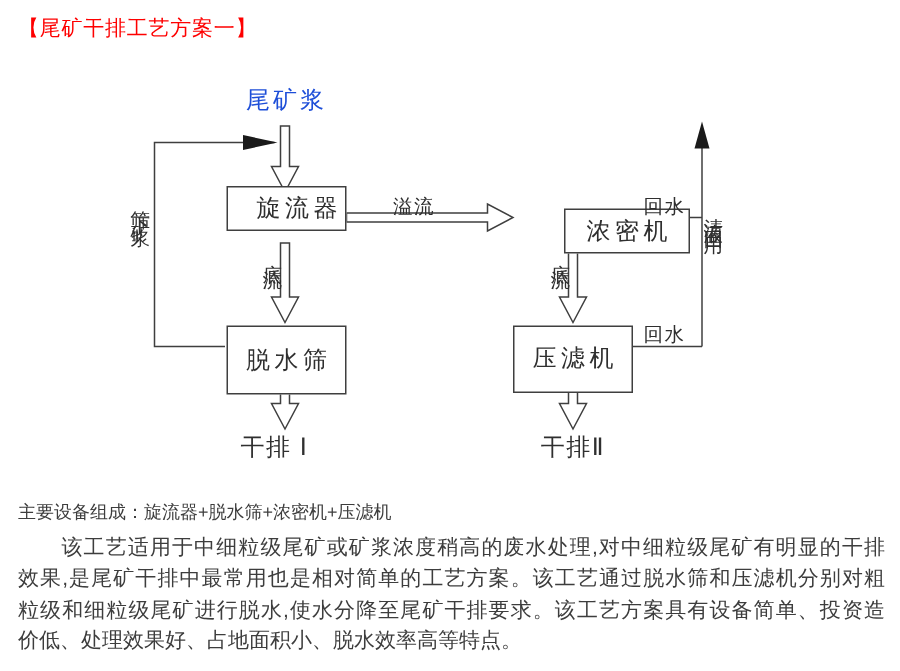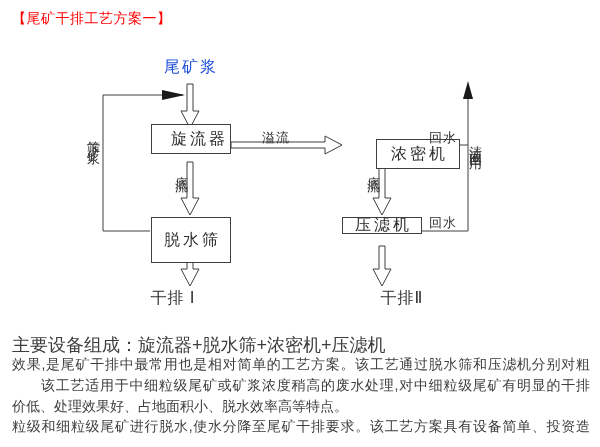--- a/index.html
+++ b/index.html
@@ -23,40 +23,40 @@
     font-size:16px;letter-spacing:2px;white-space:nowrap;}
   .flow-box{
     z-index:2;background:#ffffff;border:1px solid #3f3f3f;
     display:flex;align-items:center;justify-content:center;
     font-size:16px;letter-spacing:3px;color:#2f2f2f;
     box-sizing:border-box;text-indent:3px;
   }
   .box-cyclone{left:151px;top:124px;width:80px;height:30px;padding-left:14px;}
   .box-thickener{left:343px;top:139px;width:84px;height:30px;margin-left:33px;}
   .box-screen{left:151px;top:217px;width:80px;height:46px;}
-  .box-press{left:342px;top:217px;width:80px;height:17px;text-align:center;}
+  .box-press{left:342px;top:217px;width:80px;height:45px;text-align:center;}
   .lbl-small{font-size:13px;letter-spacing:1px;white-space:nowrap;z-index:2;color:#2f2f2f;}
   .lbl-overflow{left:262px;top:129px;}
   .lbl-return-top{left:429px;top:129px;}
   .lbl-return-bottom{left:429px;top:214px;}
   .vtext{
     writing-mode:vertical-rl;text-orientation:upright;
     font-size:13px;line-height:13px;letter-spacing:4px;
     z-index:2;color:#2f2f2f;white-space:nowrap;
   }
   .lbl-screen-underflow{left:87px;top:130px;}
   .lbl-clear-liquid{left:469px;top:135px;}
   .lbl-underflow-left{left:175px;top:166px;letter-spacing:2px;}
   .lbl-underflow-right{left:367px;top:166px;letter-spacing:2px;}
   .out-label{width:80px;text-align:center;font-size:16px;letter-spacing:1px;
     white-space:nowrap;z-index:2;color:#2f2f2f;}
-  .out-dry1{left:133px;top:288px;}
-  .out-dry2{left:362px;top:288px;}
+  .out-dry1{left:143px;top:288px;}
+  .out-dry2{left:342px;top:288px;}
   
-  .equipment-line{left:12px;top:333px;font-size:18px;white-space:nowrap;color:#3d3d3d;}
+  .equipment-line{left:12px;top:333px;font-size:12px;white-space:nowrap;color:#3d3d3d;}
   .paragraph{left:12px;top:354px;width:578px;font-size:14px;line-height:20.8px;color:#3d3d3d;}
   .para-line{text-align:justify;text-align-last:justify;white-space:nowrap;}
   .para-line.first{text-indent:29px;}
   .para-line.last{text-align-last:left;}
 </style>
 </head>
 <body>
 
 <div class="abs doc-title">【尾矿干排工艺方案一】</div>
 
@@ -97,17 +97,17 @@
 <div class="abs lbl-small lbl-return-top">回水</div>
 <div class="abs lbl-small lbl-return-bottom">回水</div>
 <div class="abs vtext lbl-clear-liquid">清液回用</div>
 
 <div class="abs out-label out-dry1">干排 Ⅰ</div>
 <div class="abs out-label out-dry2">干排Ⅱ</div>
 
 <div class="abs equipment-line">主要设备组成：旋流器+脱水筛+浓密机+压滤机</div>
 
 <div class="abs paragraph">
+  <div class="para-line first">该工艺适用于中细粒级尾矿或矿浆浓度稍高的废水处理,对中细粒级尾矿有明显的干排</div>
   <div class="para-line">效果,是尾矿干排中最常用也是相对简单的工艺方案。该工艺通过脱水筛和压滤机分别对粗</div>
-  <div class="para-line first">该工艺适用于中细粒级尾矿或矿浆浓度稍高的废水处理,对中细粒级尾矿有明显的干排</div>
+  <div class="para-line">粒级和细粒级尾矿进行脱水,使水分降至尾矿干排要求。该工艺方案具有设备简单、投资造</div>
   <div class="para-line last">价低、处理效果好、占地面积小、脱水效率高等特点。</div>
-  <div class="para-line">粒级和细粒级尾矿进行脱水,使水分降至尾矿干排要求。该工艺方案具有设备简单、投资造</div>
 </div>
 
 </body></html>

